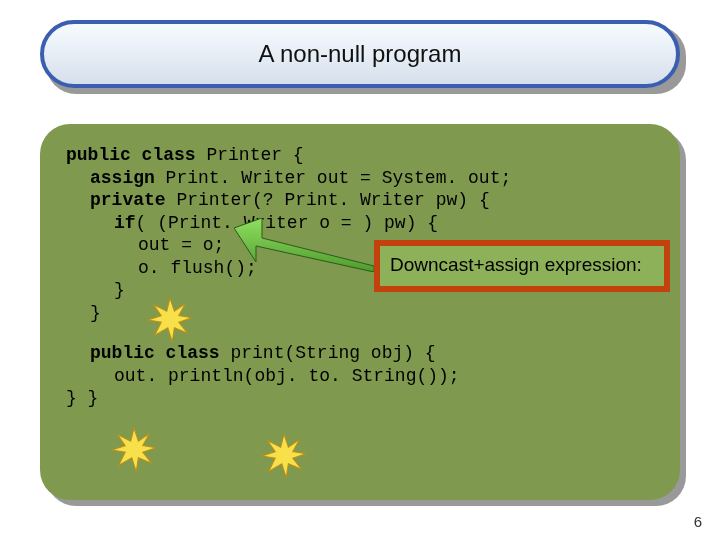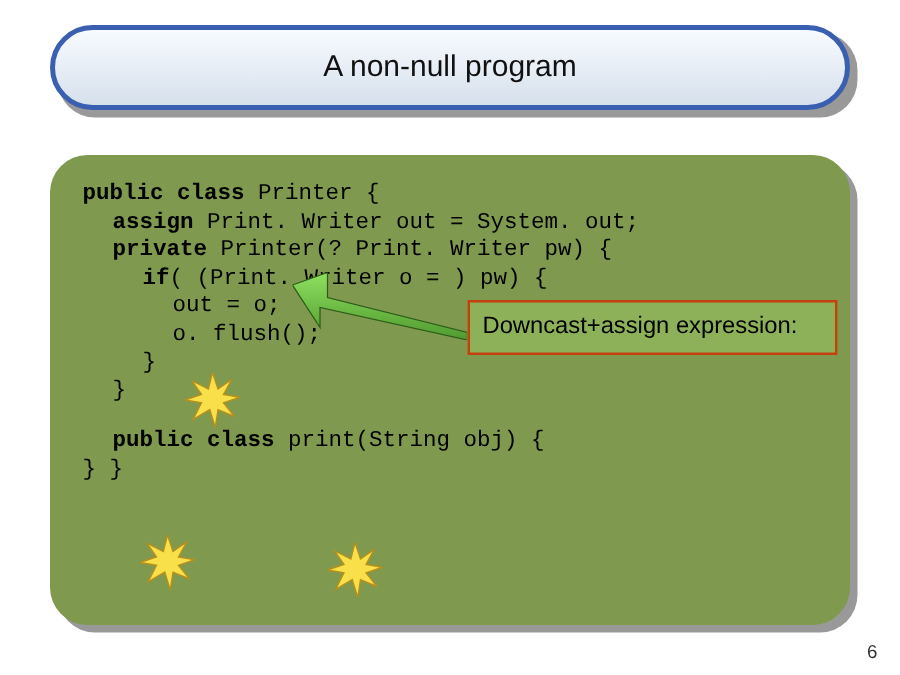--- a/index.html
+++ b/index.html
@@ -15,21 +15,21 @@
   
   .code-wrap { position: absolute; top: 124px; left: 40px; right: 40px; bottom: 40px; }
   .code-shadow { position: absolute; top: 6px; left: 6px; right: -6px; bottom: -6px; background: #999; border-radius: 30px; }
   .code-box { position: absolute; inset: 0; background: #7f9a4f; border-radius: 30px; padding: 20px 26px; font-family: "Courier New", monospace; font-size: 18px; color: #000; line-height: 1.25; }
   .kw { font-weight: bold; }
   .ind1 { margin-left: 24px; }
   .ind2 { margin-left: 48px; }
   .ind3 { margin-left: 72px; }
 
   
-  .callout { position: absolute; top: 240px; right: 50px; width: 296px; background: #8db158; border: 2px solid #c2410c; padding: 8px 10px 10px 10px; font-family: Arial, sans-serif; font-size: 19px; color: #000; }
+  .callout { position: absolute; top: 240px; right: 50px; width: 296px; background: #8db158; border: 6px solid #c2410c; padding: 8px 10px 10px 10px; font-family: Arial, sans-serif; font-size: 19px; color: #000; }
   .callout ul { list-style: none; margin-top: 2px; }
   .callout li::before { content: "•"; margin: 0 10px 0 4px; }
 
   
   .arrow { position: absolute; top: 218px; left: 234px; width: 140px; height: 54px; }
 
   
   .burst { position: absolute; width: 44px; height: 44px; }
   .burst svg { width: 100%; height: 100%; }
 
@@ -52,20 +52,21 @@
     <div><span class="kw">public class</span><span> Printer {</span></div>
     <div class="ind1"><span class="kw">assign</span><span> Print. Writer out = System. out;</span></div>
     <div class="ind1"><span class="kw">private</span><span> Printer(? Print. Writer pw) {</span></div>
     <div class="ind2"><span class="kw">if</span><span>( (Print. Writer o = ) pw) {</span></div>
     <div class="ind3">out = o;</div>
     <div class="ind3">o. flush();</div>
     <div class="ind2">}</div>
     <div class="ind1">}</div>
     <div style="height:18px"></div>
     <div class="ind1"><span class="kw">public class</span><span> print(String obj) {</span></div>
+    <div class="ind2">out. println(obj. to. String());</div>
     <div>} }</div>
   </div>
 </div>
 
 <div class="arrow">
   <svg viewBox="0 0 140 54">
     <defs>
       <linearGradient id="ag" x1="0" y1="0" x2="0" y2="1">
         <stop offset="0" stop-color="#8fe060"></stop>
         <stop offset="1" stop-color="#4f9a2f"></stop>

